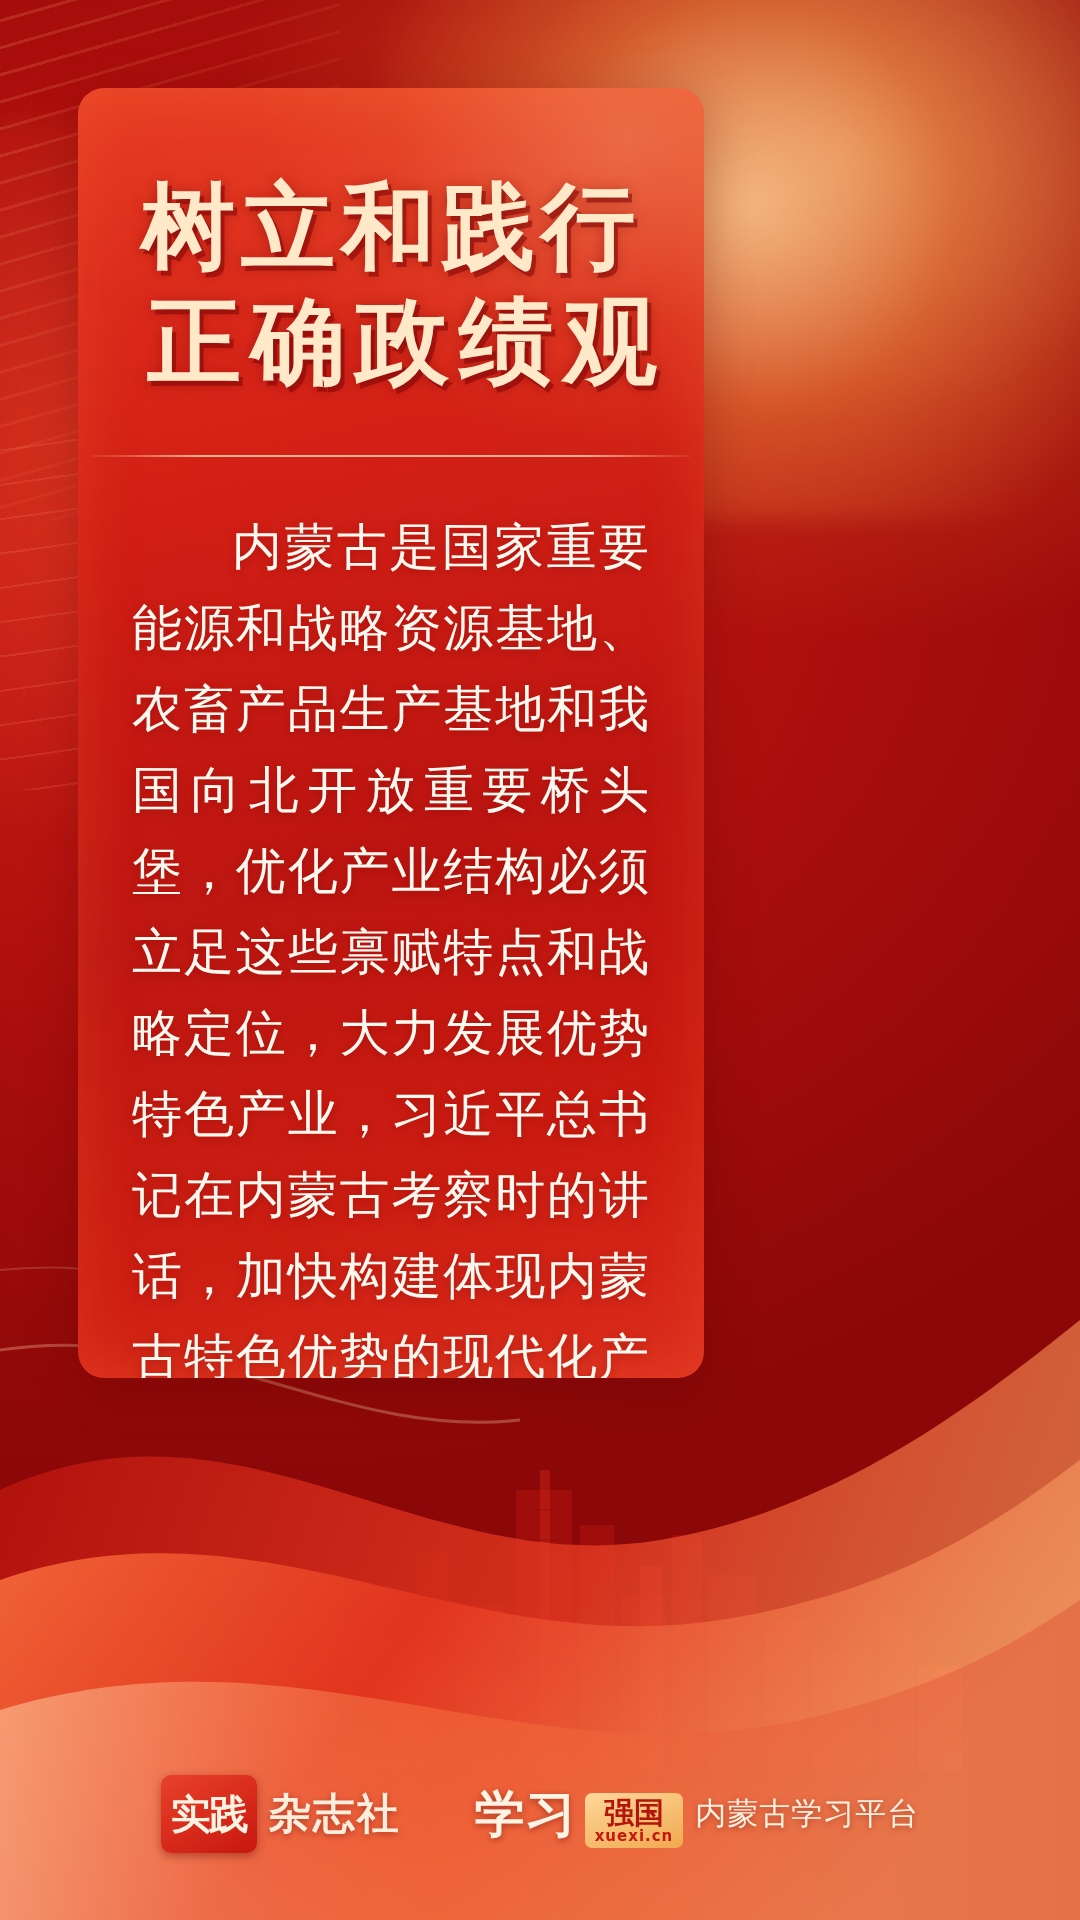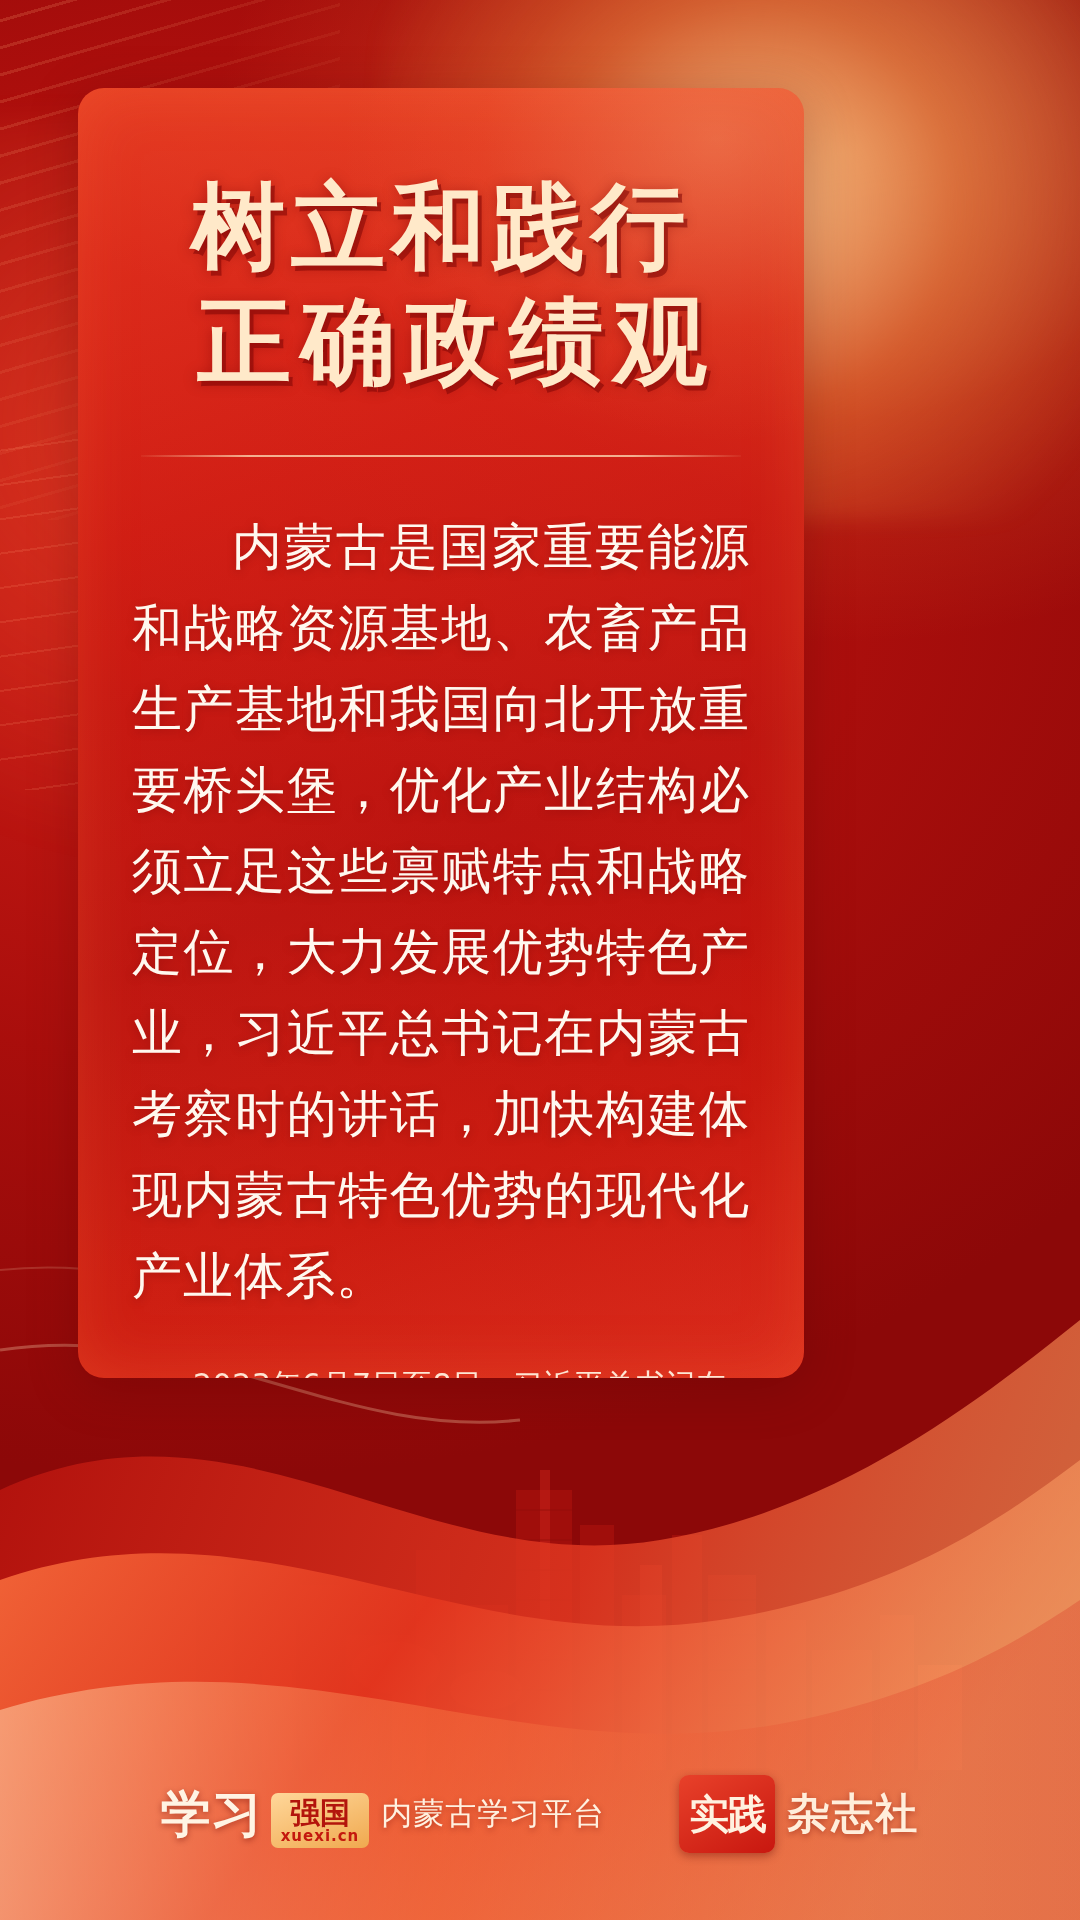--- a/index.html
+++ b/index.html
@@ -82,21 +82,21 @@
     width: 1080px; height: 420px;
     pointer-events: none;
     opacity: 0.85;
   }
 
   
   .card {
     position: absolute;
     left: 78px;
     top: 88px;
-    width: 726px;
+    width: 626px;
     height: 1290px;
     border-radius: 26px;
     background:
       linear-gradient(200deg, rgba(255,120,60,0.35) 0%, rgba(233,50,32,0.18) 28%, rgba(200,20,16,0.05) 55%, rgba(255,90,50,0.12) 100%),
       linear-gradient(160deg, #e0331f 0%, #cf1d14 30%, #bb1410 58%, #c8180f 80%, #d8291b 100%);
     box-shadow: 0 0 60px rgba(255,120,60,0.25) inset, 0 10px 50px rgba(80,0,0,0.28);
     overflow: hidden;
   }
   .card-sheen {
     position: absolute;
@@ -332,30 +332,30 @@
     <div class="divider"></div>
 
     <p class="quote">内蒙古是国家重要能源和战略资源基地、农畜产品生产基地和我国向北开放重要桥头堡，优化产业结构必须立足这些禀赋特点和战略定位，大力发展优势特色产业，习近平总书记在内蒙古考察时的讲话，加快构建体现内蒙古特色优势的现代化产业体系。</p>
 
     <p class="source">——2023年6月7日至8日，习近平总书记在内蒙古考察时的讲话。</p>
   </div>
 
   <div class="footer">
 
     <div class="logo-group">
+      <div class="seal">实践</div>
+      <div class="seal-text">杂志社</div>
+    </div>
+
+    <div class="logo-group">
       <div class="xx-logo">
         <span class="xx-char">学习</span>
         <span class="xx-badge">
           <span>强国</span>
           <span class="sub">xuexi.cn</span>
         </span>
       </div>
       <div class="xx-platform">内蒙古学习平台</div>
     </div>
 
-    <div class="logo-group">
-      <div class="seal">实践</div>
-      <div class="seal-text">杂志社</div>
-    </div>
-
   </div>
 
 </div>
 
 </body></html>

